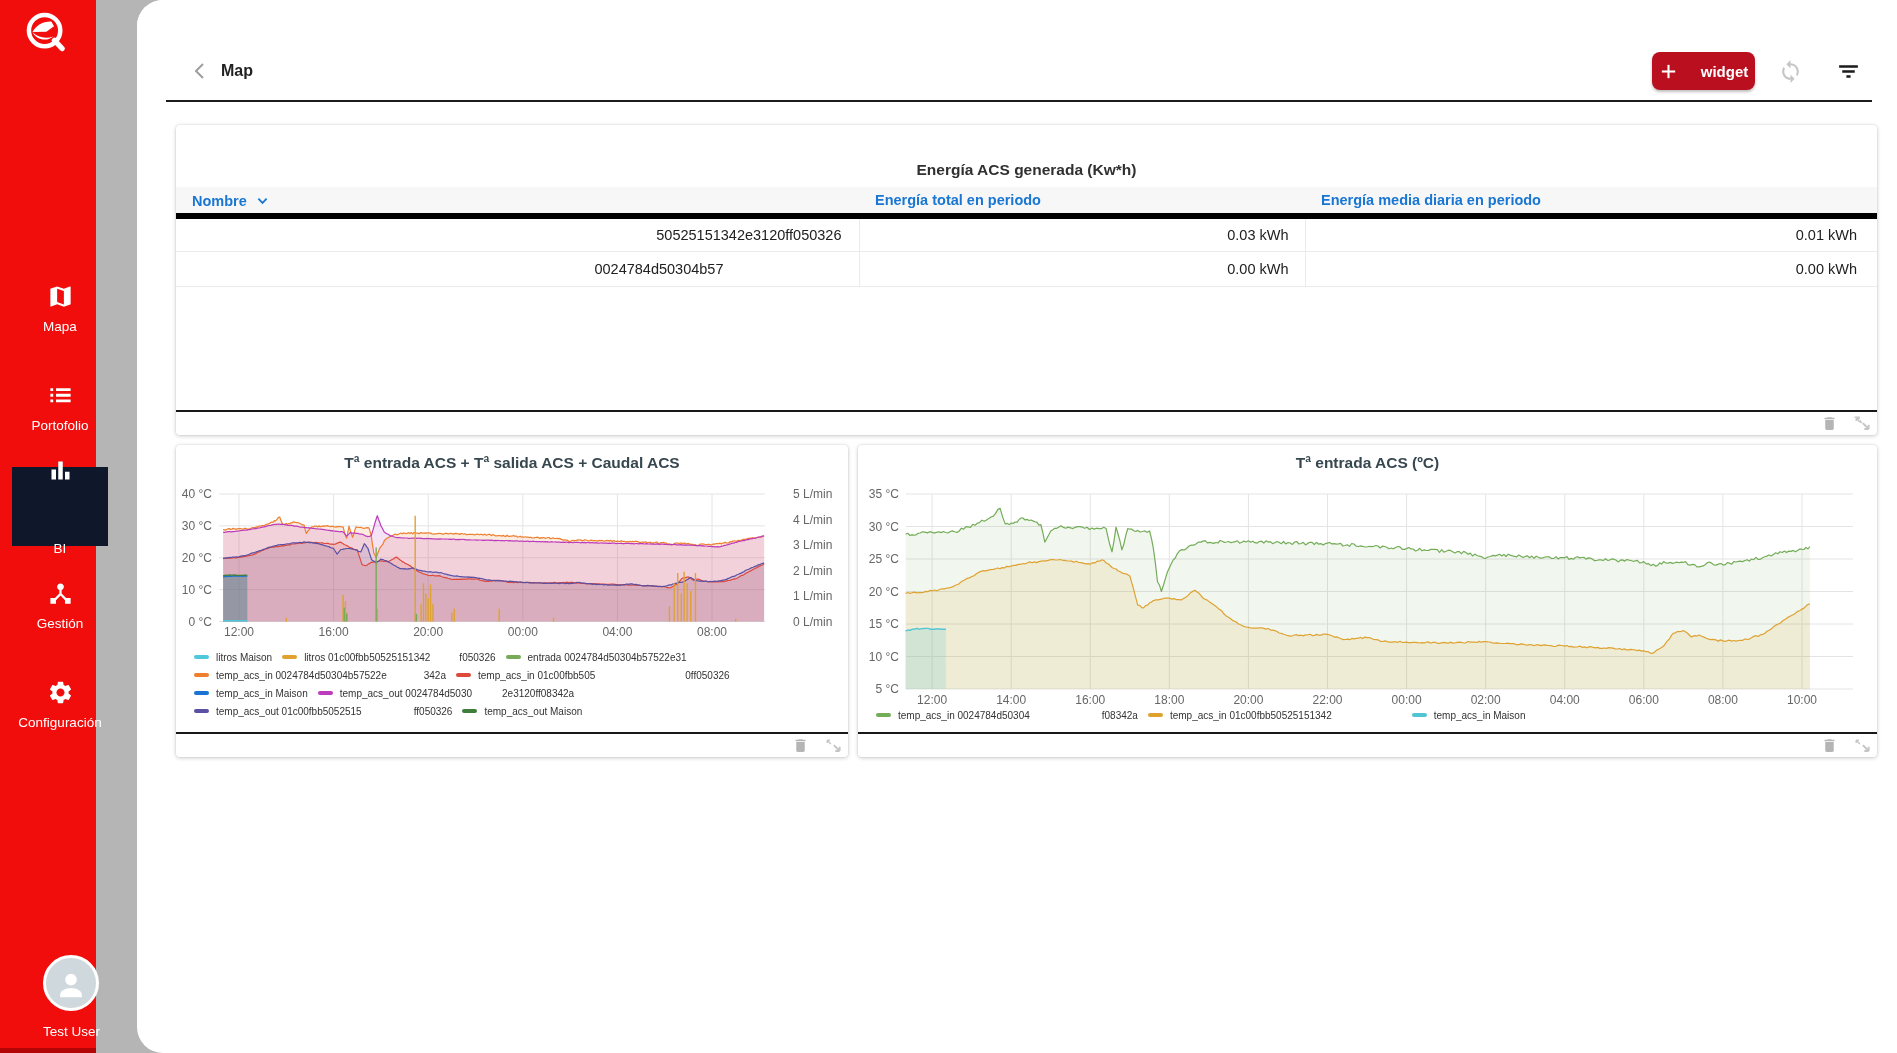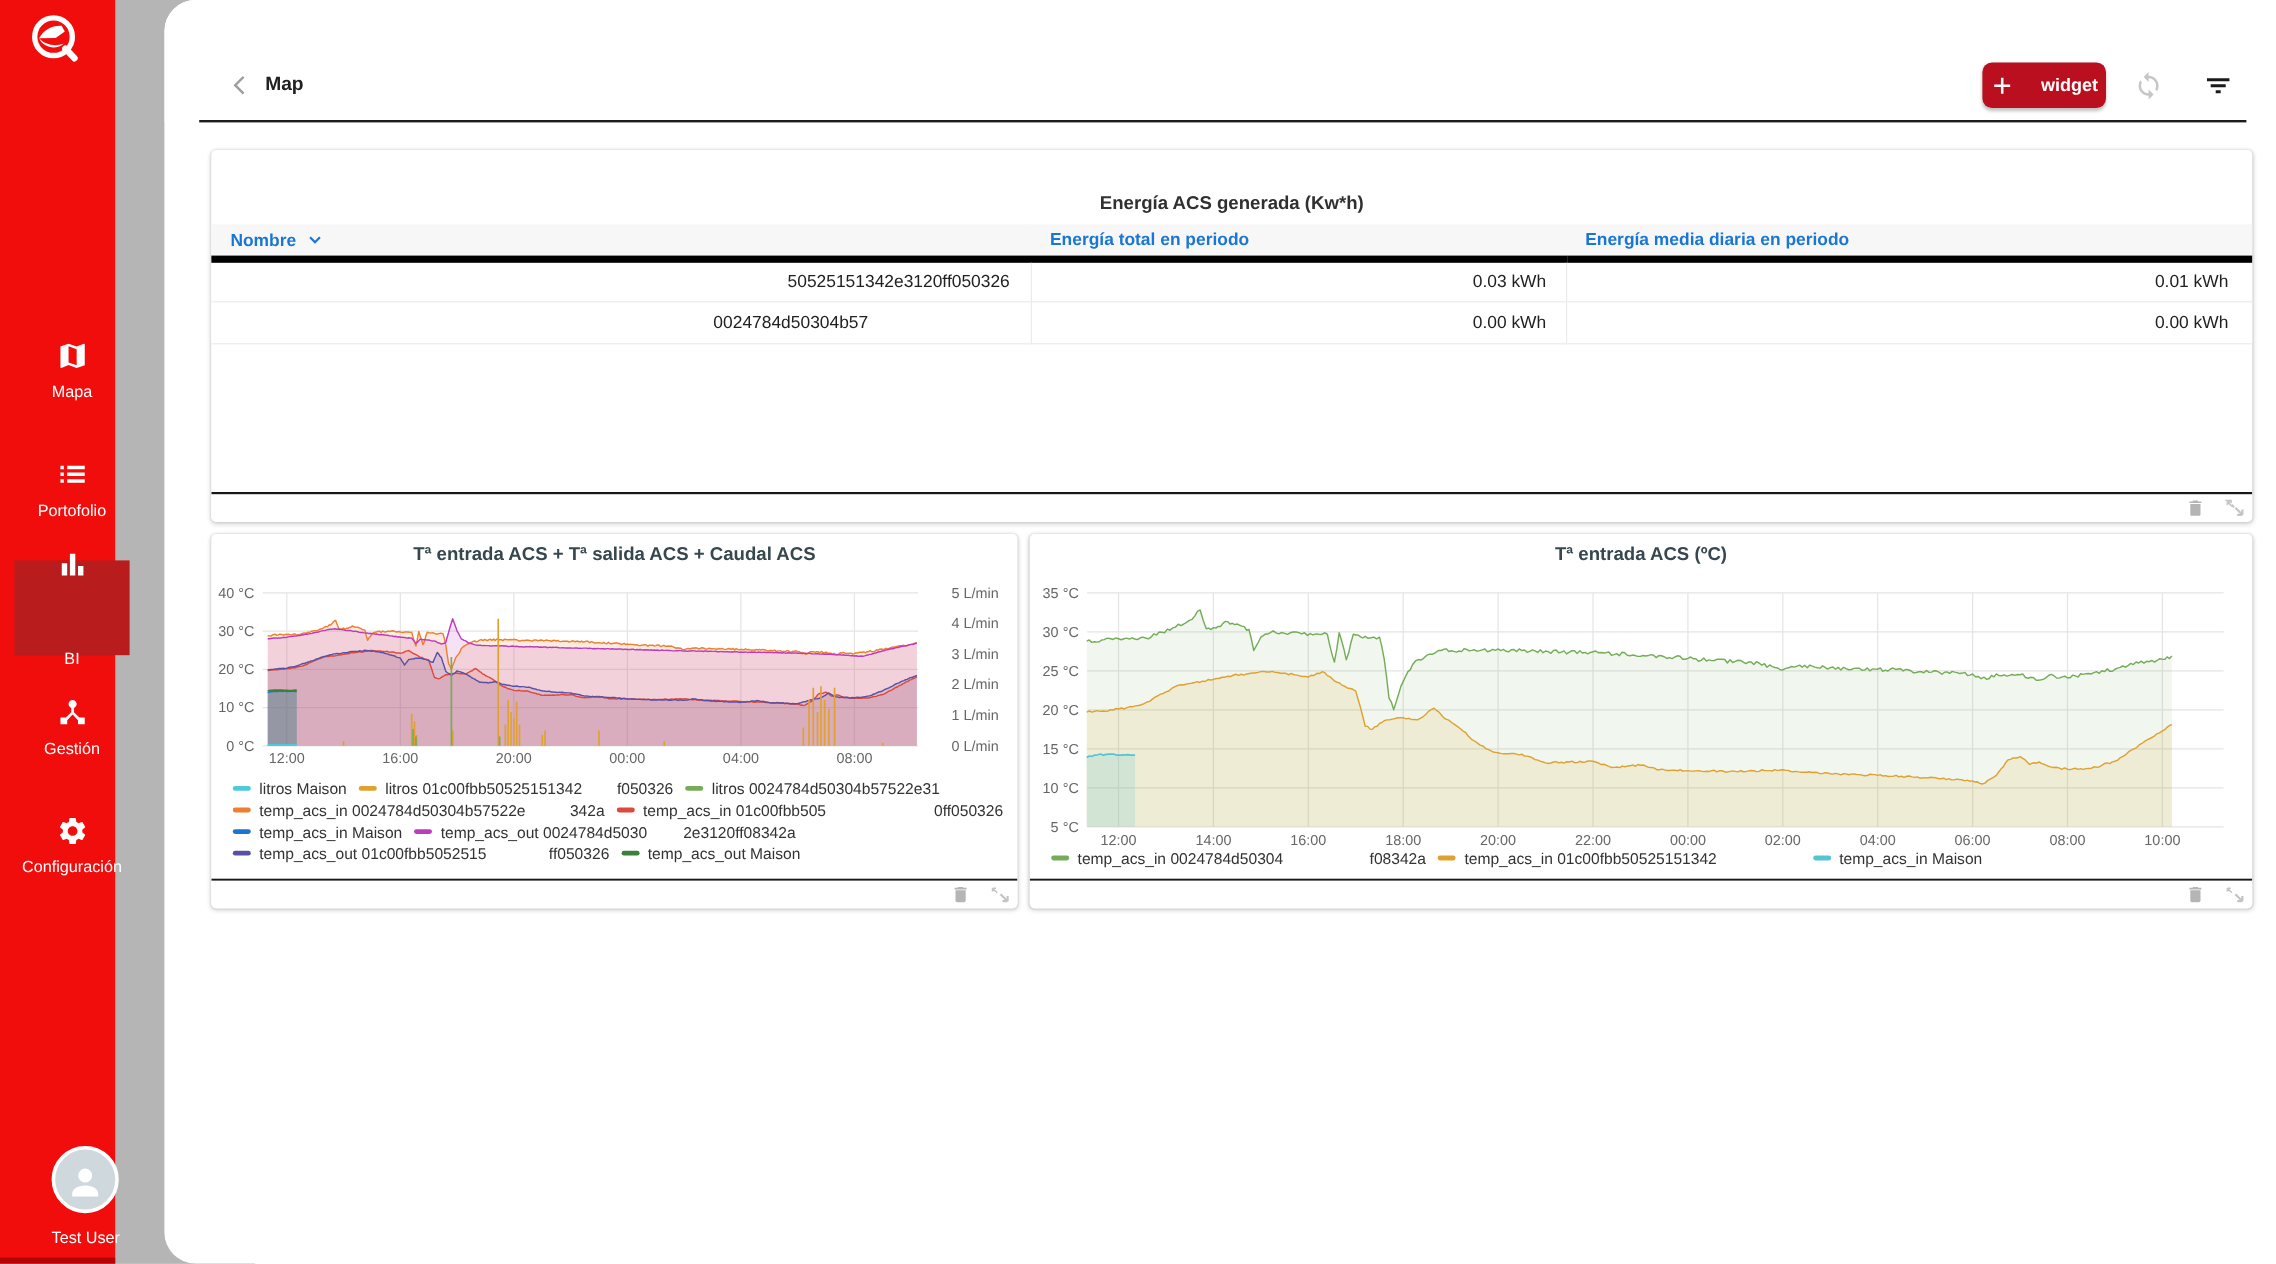--- a/index.html
+++ b/index.html
@@ -5,21 +5,21 @@
   * { margin:0; padding:0; box-sizing:border-box; }
   html,body { width:1897px; height:1053px; overflow:hidden; background:#b5b5b5;
     font-family:"Liberation Sans", sans-serif; }
 
   
   .sidebar { position:absolute; left:0; top:0; width:96px; height:1053px; background:#f20d0d; z-index:5; }
   .logo { position:absolute; left:24px; top:10px; width:43px; height:43px; }
   .side-menu { position:absolute; left:12px; top:269px; width:96px; }
   .side-item { width:96px; height:79px; margin-bottom:20px; display:flex; flex-direction:column;
     align-items:center; justify-content:center; color:#fff; cursor:pointer; }
-  .side-item.active { background:#b91c1c;gap:48px; }
+  .side-item.active { background:#0f172a;gap:48px; }
   .side-item .mi { width:27px; height:27px; margin-bottom:9px; }
   .side-item .mi svg { width:27px; height:27px; fill:#fff; }
   .side-label { font-size:13.5px; color:#fff; white-space:nowrap; }
   .side-user { position:absolute; left:0; bottom:0; width:96px; height:98px; text-align:center; cursor:pointer;padding-left:43px; }
   .avatar { width:56px; height:56px; border-radius:50%; background:#cfd8dc; border:3px solid #fff;
     margin:0 auto; position:relative; overflow:hidden; }
   .avatar svg { position:absolute; left:50%; top:50%; transform:translate(-50%,-50%); width:40px; height:40px; fill:#fff; }
   .side-user .side-label { display:block; margin-top:13px; }
   .side-bottom-strip { position:absolute; left:0; bottom:0; width:96px; height:5px; background:#b30505; }
 
@@ -67,21 +67,21 @@
   .col-name { width:683px; } .col-total { width:446px; } .col-daily { width:572px; }
 
   
   #chart-widget-0 { left:39px; top:445px; width:672px; height:312px; }
   #chart-widget-1 { left:721px; top:445px; width:1019px; height:312px; }
   .chart-title { position:absolute; top:9px; left:0; width:100%; text-align:center;
     font-size:15.5px; font-weight:bold; color:#37474f; }
   .chart-svg { position:absolute; left:0; top:0; }
   .legend { position:absolute; left:18px; }
   .legend-row { display:flex; align-items:center; height:18px; white-space:nowrap; }
-  .legend-item { display:flex; align-items:center; margin-right:10px; font-size:13px; color:#333; cursor:pointer; }
+  .legend-item { display:flex; align-items:center; margin-right:10px; font-size:10px; color:#333; cursor:pointer; }
   .legend-marker { display:inline-block; width:15px; height:4px; border-radius:2px; margin-right:7px; }
   .legend-gap { display:inline-block; height:1px; }
 </style>
 </head>
 <body>
 
 <nav class="sidebar">
   <div class="logo">
     <svg viewBox="0 0 48 48">
       <circle cx="23" cy="23" r="17.5" fill="none" stroke="#fff" stroke-width="5"></circle>
@@ -288,21 +288,21 @@
             <span>litros Maison</span>
           </div>
           <div class="legend-item">
             <span class="legend-marker" style="background: rgb(223, 162, 49);"></span>
             <span>litros 01c00fbb50525151342</span>
             <span class="legend-gap" style="width: 29px;"></span>
             <span>f050326</span>
           </div>
           <div class="legend-item">
             <span class="legend-marker" style="background: rgb(119, 171, 87);"></span>
-            <span>litros 0024784d50304b57522e31</span>
+            <span>entrada 0024784d50304b57522e31</span>
           </div>
         </div>
         <div class="legend-row">
           <div class="legend-item">
             <span class="legend-marker" style="background: rgb(238, 127, 47);"></span>
             <span>temp_acs_in 0024784d50304b57522e</span>
             <span class="legend-gap" style="width: 37px;"></span>
             <span>342a</span>
           </div>
           <div class="legend-item">

